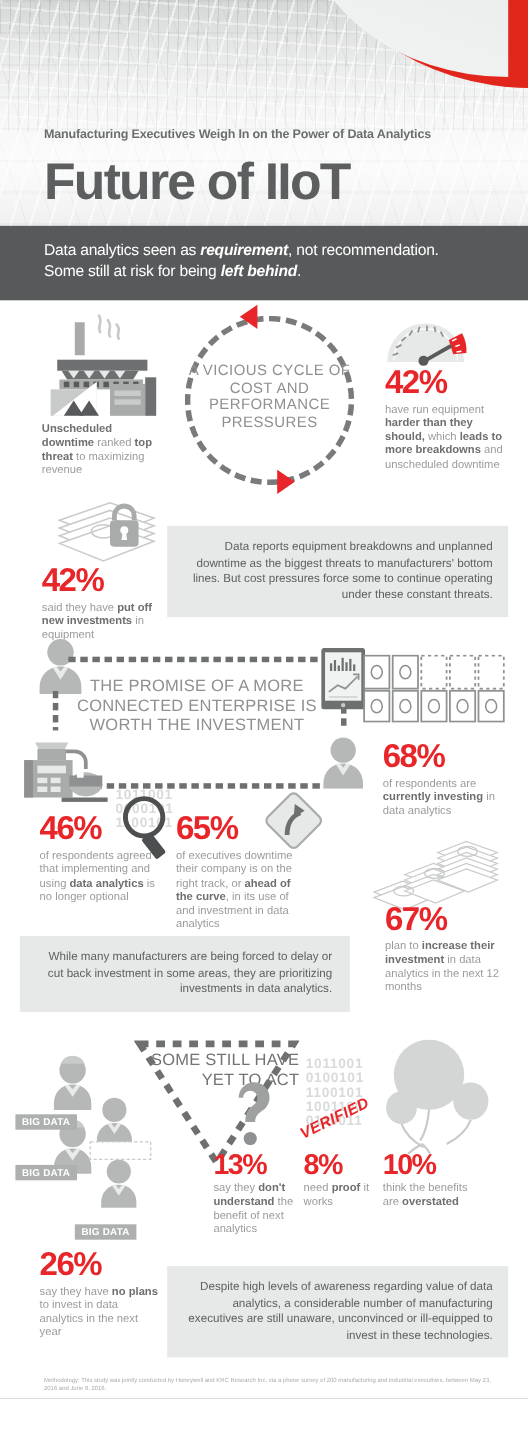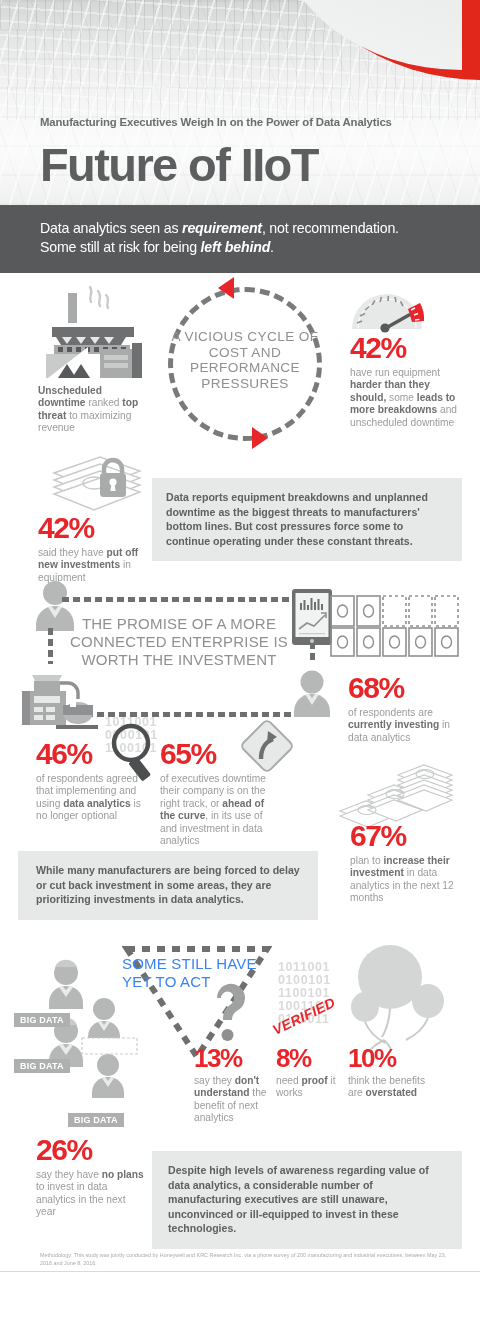--- a/index.html
+++ b/index.html
@@ -43,21 +43,21 @@
   .band b { font-weight:700; font-style:italic;margin-top:44px; }
 
   
   .sec { position:relative; width:480px; }
   .pct { color:#e8262a; font-weight:700; letter-spacing:-1.4px; }
   .pct.l { font-size:30px; line-height:30px; }
   .pct.m { font-size:26px; line-height:26px; }
   .cap { font-size:10.2px; line-height:12.4px; color:#9a9c9c; }
   .cap b { color:#6d6f70; font-weight:700; }
   .greybox { background:#e7e8e8; }
-  .greybox p { font-size:10.6px; line-height:14.6px; font-weight:700; color:#5e6061; }
+  .greybox p { font-size:10.6px; line-height:14.6px; font-weight:400; color:#5e6061;text-align:right; }
   .circtext { color:#8e9091; font-weight:400; letter-spacing:.4px; text-align:center; }
 
   
   .s1 { height:300px; }
   .factory { position:absolute; left:38px; top:12px; width:110px; height:95px; }
   .s1cap { position:absolute; left:38px; top:112px; width:106px; }
   .vicious { position:absolute; left:168px; top:14px; width:154px; height:154px; }
   .dcircle { position:absolute; inset:0; border:5px dashed #6d6f70; border-radius:50%; opacity:.92; }
   .vt { position:absolute; left:0; right:0; top:42px; font-size:13.6px; line-height:15.6px; }
   .tri-up { position:absolute; width:0;height:0; border-left:11px solid transparent; border-right:11px solid transparent; border-bottom:16px solid #e8262a; }
@@ -74,21 +74,21 @@
   .dash-h { position:absolute; height:5px; background-image:linear-gradient(90deg,#6d6f70 60%,transparent 60%); background-size:11px 5px; }
   .dash-v { position:absolute; width:5px; background-image:linear-gradient(180deg,#6d6f70 60%,transparent 60%); background-size:5px 11px; }
   .s2money { position:absolute; left:330px; top:22px; }
   .s2r { position:absolute; left:348px; top:100px; width:120px; }
   .binary { color:#d9dada; font-weight:700; font-size:12.5px; line-height:13px; letter-spacing:.6px; }
   .s2box { position:absolute; left:18px; top:278px; width:300px; padding:12px 16px 13px 18px; }
 
   
   .s3 { height:310px; }
   .tri-dash { position:absolute; left:122px; top:10px; width:150px; height:120px; }
-  .s3title { position:absolute; left:122px; top:22px; width:150px; font-size:15px; line-height:18px; color:#3b82f6; text-align:left; letter-spacing:.2px; }
+  .s3title { position:absolute; left:122px; top:22px; width:150px; font-size:15px; line-height:18px; color:#737373; text-align:right; letter-spacing:.2px; }
   .bigdata-badge { background:#aeb0b0; color:#fff; font-size:9px; font-weight:700; padding:2px 6px; letter-spacing:.2px; display:inline-block; }
   .s3box { position:absolute; left:152px; top:218px; width:310px; padding:12px 14px 13px 16px; }
 
   
   .method { position:absolute; left:40px; top:1252px; width:410px; font-size:5.4px; line-height:7.6px; color:#a9abab; }
   .rule { position:absolute; left:0; top:1271px; width:480px; height:1px; background:#d9dada; }
   .footer { position:absolute; left:0; top:1272px; width:480px; height:46px; background:#fff; }
 
   
   .ico { display:block; }
@@ -181,21 +181,21 @@
           <path d="M63 23l4-2"></path>
           <path d="M66 28l4-1.5"></path>
           <path d="M67 33l4.5-.6"></path>
         </g>
       <path d="M38 41L61 28" stroke="#58595b" stroke-width="3.4" stroke-linecap="round"></path>
       <circle cx="37" cy="41" r="4.6" fill="#58595b"></circle>
     </svg>
     <div class="s1r">
       <div class="pct l">42%</div>
       <div class="cap" style="margin-top:4px;">
-        <span>have run equipment </span><b>harder than they should,</b><span> some </span><b>leads to more breakdowns</b><span> and unscheduled downtime</span>
+        <span>have run equipment </span><b>harder than they should,</b><span> which </span><b>leads to more breakdowns</b><span> and unscheduled downtime</span>
       </div>
     </div>
 
     <svg class="money ico" viewBox="0 0 100 70">
       <g fill="#fff" stroke="#c9cbcb" stroke-width="1.4">
         <path d="M6 22 L52 6 L92 20 L46 38 Z"></path>
         <path d="M6 29 L52 13 L92 27 L46 45 Z"></path>
         <path d="M6 36 L52 20 L92 34 L46 52 Z"></path>
         <path d="M6 43 L52 27 L92 41 L46 59 Z"></path>
       </g>

